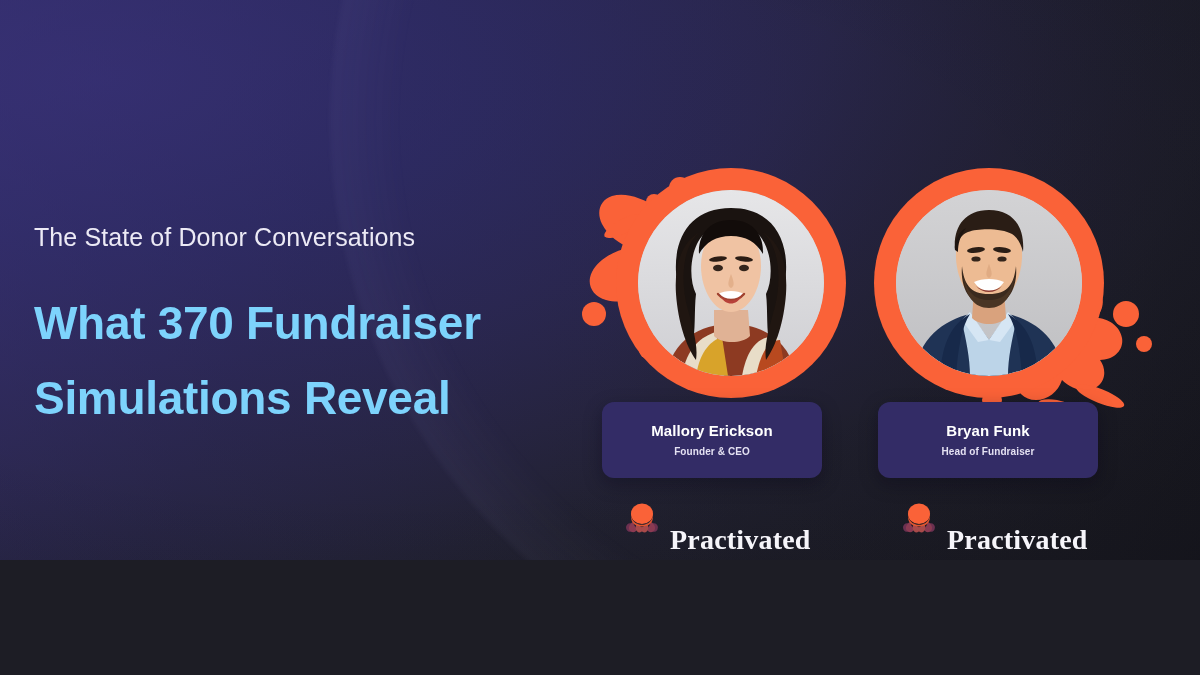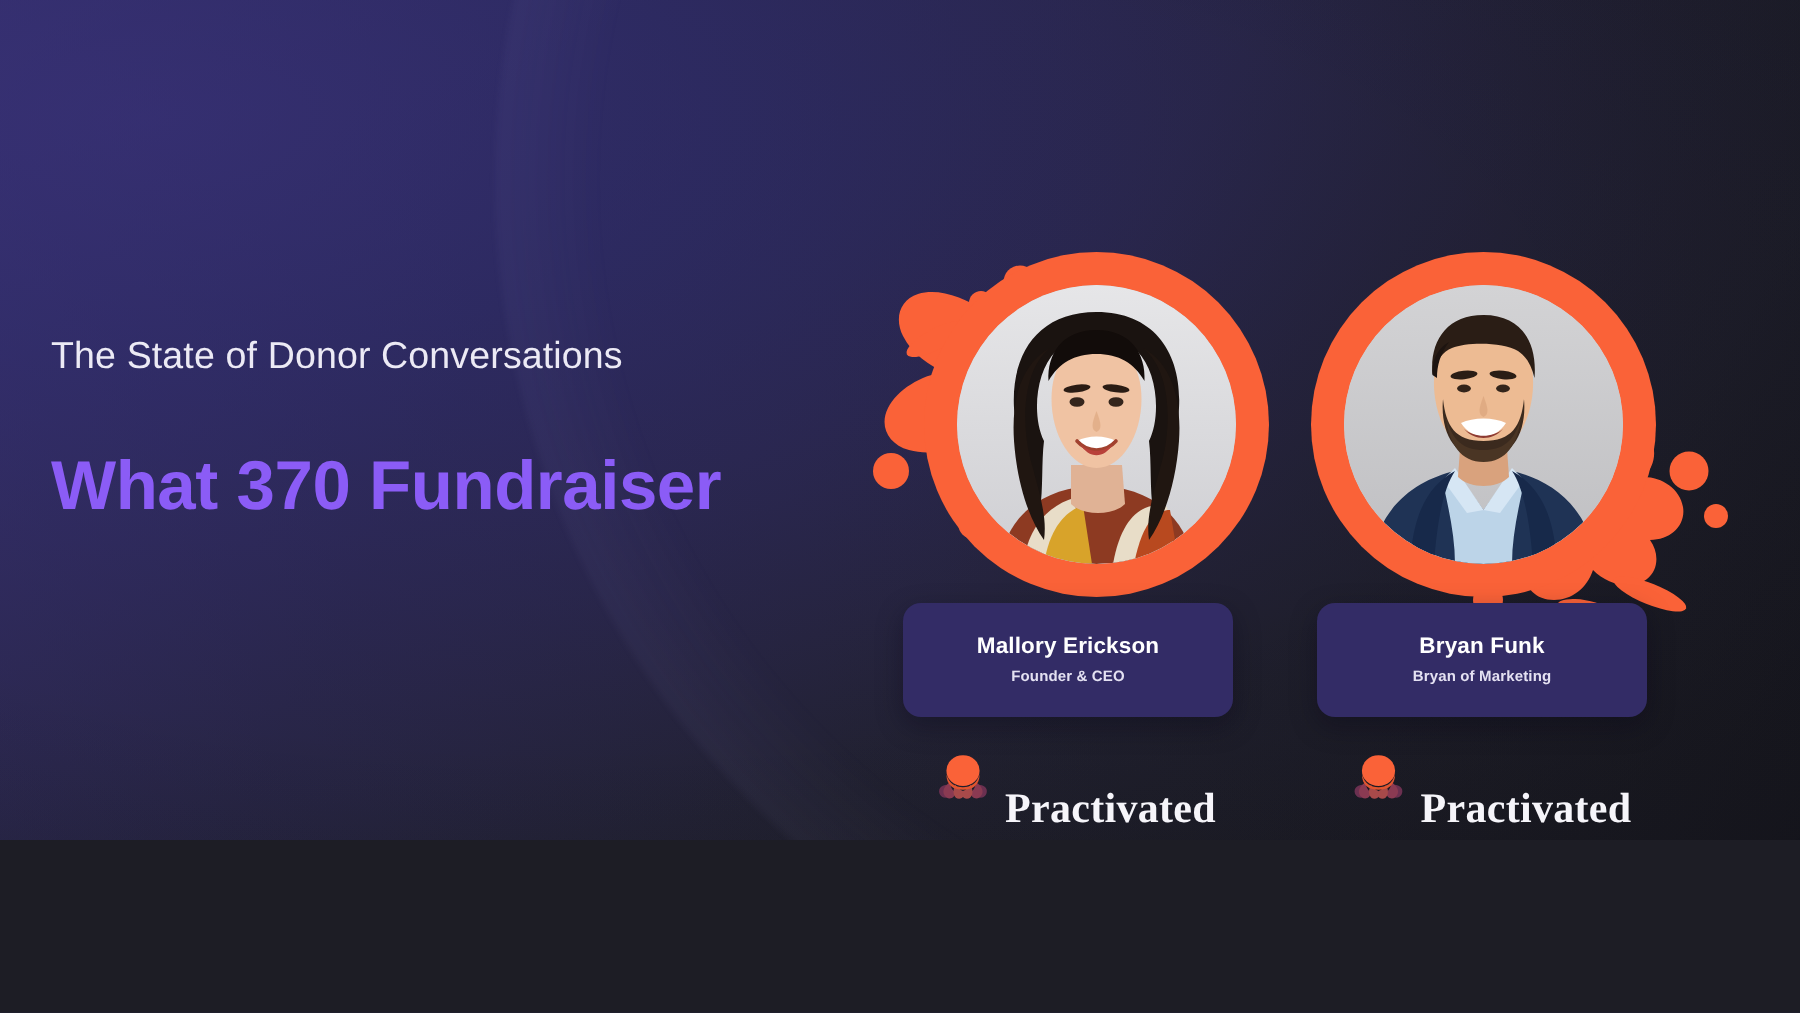--- a/index.html
+++ b/index.html
@@ -51,21 +51,21 @@
     font-size:25px;
     font-weight:400;
     letter-spacing:0.1px;
     color:#eceaf5;
     line-height:1.2;
   }
   .headline {
     margin-top:34px;
     font-size:46px;
     font-weight:700;
-    color:#8b5cf6;
+    color:#7dd3fc;
     line-height:1.62;
     letter-spacing:-0.3px;
   }
 
   
   .speakers { position:absolute; left:0; top:0; width:1200px; height:675px; }
 
   .speaker { position:absolute; }
   .speaker--left  { left:568px; top:168px; width:280px; }
   .speaker--right { left:860px; top:168px; width:300px; }
@@ -144,20 +144,21 @@
 
   <div class="bg-base"></div>
   <div class="bg-tint"></div>
   <div class="bg-arc"></div>
   <div class="bg-vignette"></div>
 
   <div class="headline-block">
     <div class="eyebrow">The State of Donor Conversations</div>
     <div class="headline">
       <div>What 370 Fundraiser</div>
+      <div>Simulations Reveal</div>
     </div>
   </div>
 
   <div class="speakers">
 
     <div class="speaker speaker--left">
 
       <div class="splat">
         <svg width="280" height="250" viewBox="0 0 280 250" aria-hidden="true">
           <g fill="#FA6238">
@@ -340,21 +341,21 @@
 
               <path d="M78 92 C 86 104, 100 104, 108 92 C 100 88, 86 88, 78 92 Z" fill="#ffffff"></path>
               <path d="M80 96 C 87 104, 99 104, 106 96 C 99 102, 87 102, 80 96 Z" fill="#8d3a32"></path>
             </g>
           </svg>
         </div>
       </div>
 
       <div class="name-card">
         <div class="name">Bryan Funk</div>
-        <div class="role">Bryan of Marketing</div>
+        <div class="role">Head of Fundraiser</div>
       </div>
 
       <div class="brand">
         <span class="brand-mark">
           <svg viewBox="0 0 44 40" aria-hidden="true">
             <g>
               <path d="M10 26 C 4 26, 2 30, 4 34 C 6 37, 10 37, 12 34 C 10 33, 9 30, 10 26 Z" fill="#6b3050"></path>
               <path d="M34 26 C 40 26, 42 30, 40 34 C 38 37, 34 37, 32 34 C 34 33, 35 30, 34 26 Z" fill="#6b3050"></path>
               <path d="M12 24 C 6 28, 5 33, 9 36 C 12 38, 16 36, 16 32 C 14 31, 12 28, 12 24 Z" fill="#8a3a52"></path>
               <path d="M32 24 C 38 28, 39 33, 35 36 C 32 38, 28 36, 28 32 C 30 31, 32 28, 32 24 Z" fill="#8a3a52"></path>

